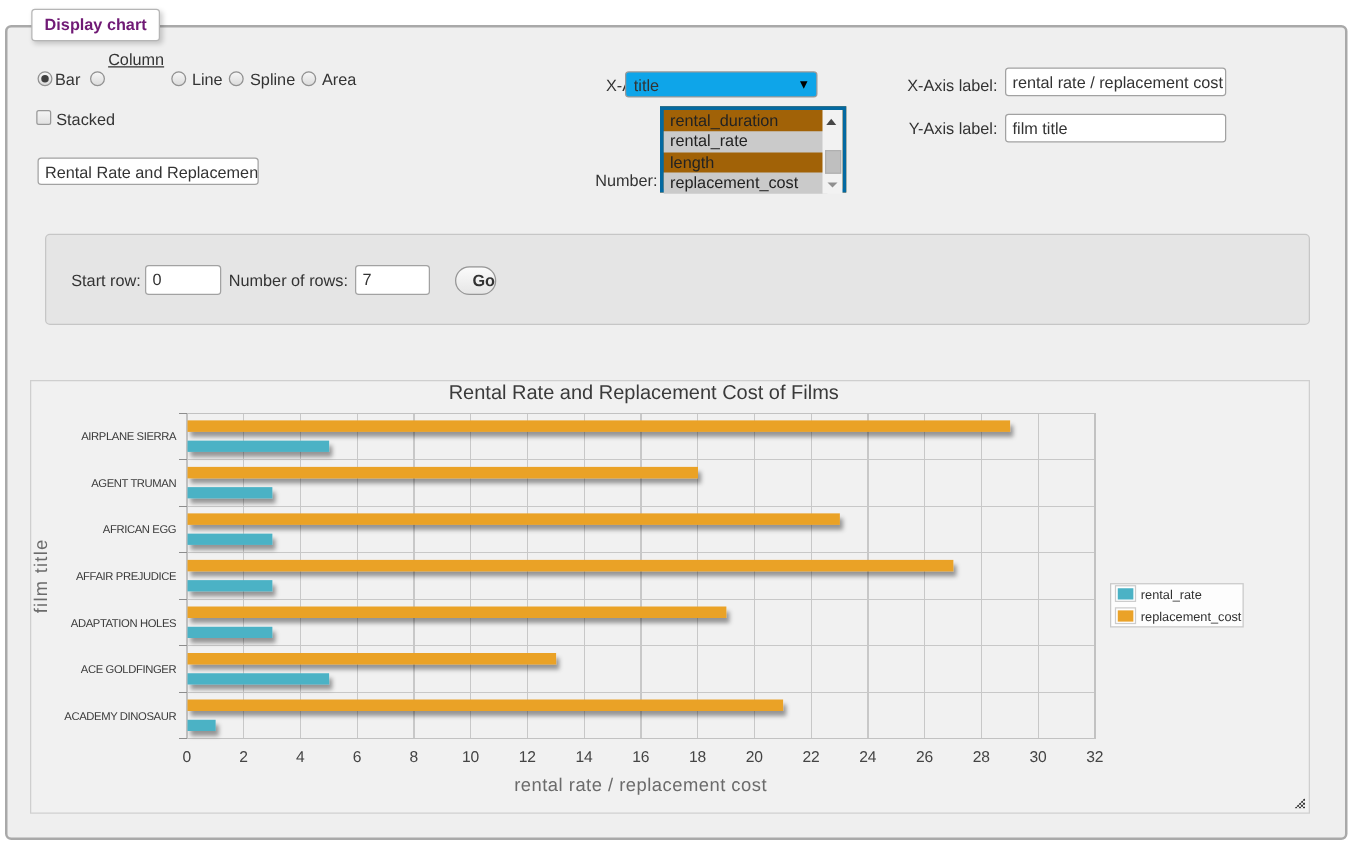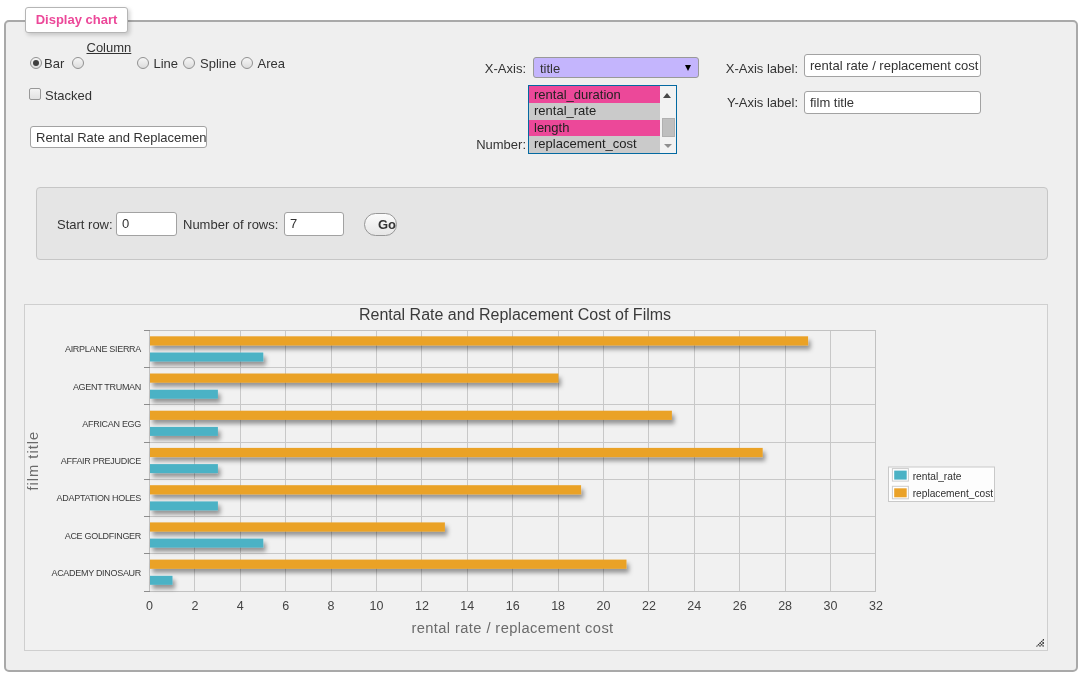--- a/index.html
+++ b/index.html
@@ -1,31 +1,31 @@
 <!DOCTYPE html>
 <html><head>
 <meta charset="utf-8">
 <style>
 * { margin:0; padding:0; box-sizing:border-box; }
 html,body { width:1081px; height:681px; background:#fff; }
 body { position:relative; font-family:"Liberation Sans",sans-serif; font-size:13px; color:#333; }
 .abs { position:absolute; }
 #fs { left:4px; top:20px; width:1074px; height:652px; border:2px solid #a9a9a9; border-radius:5px; background:#efefef; }
-#lg { left:25px; top:7px; width:103px; height:26px; background:#fff; border:1px solid #b5b5b5; border-radius:3px; box-shadow:2px 2px 4px rgba(0,0,0,0.18); font-weight:bold; line-height:24px; text-align:center; color:#ec4899; }
+#lg { left:25px; top:7px; width:103px; height:26px; background:#fff; border:1px solid #b5b5b5; border-radius:3px; box-shadow:2px 2px 4px rgba(0,0,0,0.18); font-weight:bold; line-height:24px; text-align:center; color:#701a75; }
 .radio { width:12px; height:12px; border-radius:50%; border:1px solid #919191; background:linear-gradient(#f6f6f6,#dcdcdc); }
 .radio.on::after { content:""; position:absolute; left:2px; top:2px; width:6px; height:6px; border-radius:50%; background:#3f3f3f; }
 .cb { width:12px; height:12px; border:1px solid #989898; border-radius:2px; background:linear-gradient(#f4f4f4,#e2e2e2); }
 .lab { line-height:15px; white-space:nowrap; }
 .rt { text-align:right; }
 .inp { background:#fff; border:1px solid #a2a2a2; border-radius:3px; overflow:hidden; white-space:nowrap; }
 .inp span { display:block; padding-left:5px; line-height:21px; }
-#sel { left:533px; top:57px; width:166px; height:21px; background:#c4b5fd; border:1px solid #999; border-radius:3px; }
+#sel { left:500px; top:57px; width:154px; height:21px; background:#0ea5e9; border:1px solid #999; border-radius:3px; }
 #sel .t { position:absolute; left:6px; top:3px; line-height:15px; }
 #sel .ar { position:absolute; right:7px; top:7px; width:0; height:0; border-left:3px solid transparent; border-right:3px solid transparent; border-top:6px solid #000; }
-#lb { left:528px; top:85px; width:149px; height:69px; background:#ec4899; border:1px solid #0369a1; }
+#lb { left:528px; top:85px; width:149px; height:69px; background:#a16207; border:3px solid #0369a1; }
 .opt { position:absolute; left:0; width:131px; height:16.4px; line-height:16.4px; padding-left:5px; color:#222; white-space:nowrap; overflow:hidden; }
 .opt.selx { background:#cacaca; }
 #sb { position:absolute; right:0; top:0; width:16px; height:67px; background:#f2f2f2; }
 .tri { position:absolute; width:0; height:0; }
 #thumb { position:absolute; left:2px; top:32px; width:13px; height:19px; background:#bfbfbf; border:1px solid #b0b0b0; }
 #gray { left:36px; top:187px; width:1012px; height:73px; background:#e5e5e5; border:1px solid #c6c6c6; border-radius:4px; }
 #go { left:364px; top:212.5px; width:33px; height:23px; border:1px solid #979797; border-radius:12px; background:linear-gradient(#fbfbfb,#e6e6e6); font-weight:bold; color:#333; text-align:right; line-height:21px; }
 #cc { left:24px; top:304px; width:1024px; height:347px; background:#f1f1f1; border:1px solid #cfcfcf; }
 #csvg { left:24px; top:304px; }
 </style>

